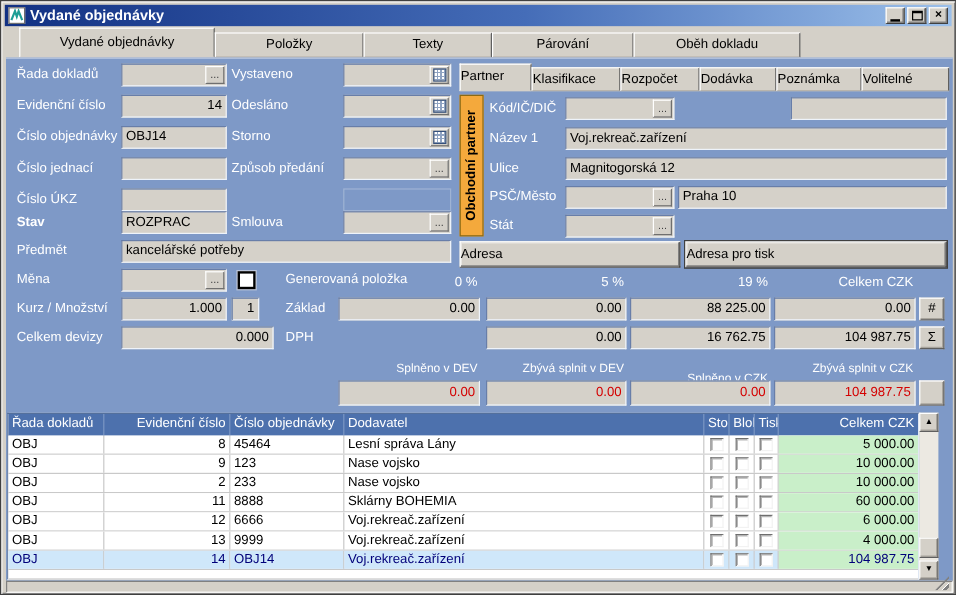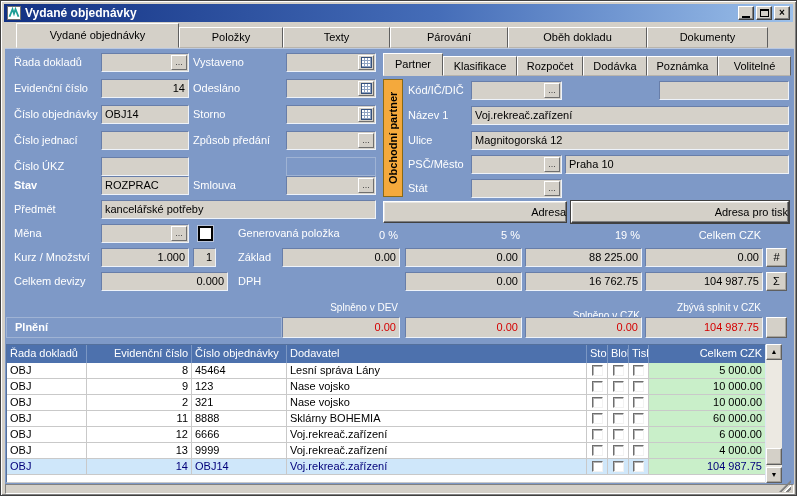--- a/index.html
+++ b/index.html
@@ -51,28 +51,28 @@
       repeating-linear-gradient(to bottom, #fff 0 2px, #8fa3c2 2px 3px);
   }
   .bluebox { position:absolute; height:19px; background:#7e99c7; border:1px solid #9fb3d4; }
   .bigcb { position:absolute; width:15px; height:15px; background:#fff; border:2px solid #000; box-shadow:0 0 0 1px #b9c4da; }
   .hdr { position:absolute; height:14px; line-height:14px; color:#fff; text-align:right; padding-right:2px; white-space:nowrap; }
   .hdr.sm { font-size:10px; }
   .btn3 { position:absolute; background:#d4d0c8; color:#000; text-align:center;
     border:1px solid; border-color:#fff #5f5f5f #5f5f5f #fff; box-shadow: inset -1px -1px 0 #a8a49c; }
   
   .ptabs { position:absolute; left:382px; top:52px; width:408px; height:23px; display:flex; align-items:flex-end; }
-  .ptab { height:20px; line-height:18px; background:#d4d0c8; text-align:center; white-space:nowrap; overflow:hidden;
+  .ptab { height:20px; line-height:18px; background:#d4d0c8; white-space:nowrap; overflow:hidden;
     border:1px solid; border-color:#ffffff #5f5f5f #b8b4ac #ffffff; }
   .ptab.active { height:23px; line-height:21px; border-bottom-color:#d4d0c8; }
   .vlabel { position:absolute; left:382px; top:78px; width:20px; height:118px;
     background:#f4a93c; border:1px solid #8a6914; color:#000; font-weight:bold;
     writing-mode:vertical-rl; transform:rotate(180deg);
     display:flex; align-items:center; justify-content:center; white-space:nowrap; }
-  .pbtn { position:absolute; height:22px; background:#d4d0c8; text-align:right; line-height:20px; color:#000;
+  .pbtn { position:absolute; height:22px; background:#d4d0c8; text-align:left; line-height:20px; color:#000;
     border:1px solid; border-color:#fff #404040 #404040 #fff; box-shadow: inset -1px -1px 0 #808080, inset 1px 1px 0 #e8e6e2; }
   .pbtn.def { outline:1px solid #404040; }
   
   .plpanel { position:absolute; left:5px; top:316px; width:276px; height:21px; background:#7e99c7; border:1px solid #9fb3d4; }
   .plpanel .lbl { left:8px; top:0; height:19px; }
   .field.red .val { color:#d40000; }
   
   .tbl { position:absolute; left:5px; top:343px; width:760px; height:139px; background:#fff;
     border:1px solid; border-color:#54709c #dfe7f2 #dfe7f2 #54709c; }
   .thead { display:flex; height:18px; background:#4d71ad; color:#fff; }
@@ -122,25 +122,24 @@
           <span class="ic-max"></span>
         </span>
       <span class="wbtn">
           <span>×</span>
         </span>
     </span>
   </div>
 
   <div class="tabstrip">
     <div class="tab active" style="width:163px">Vydané objednávky</div>
-    <div class="tab" style="width:104px">Položky</div>
+    <div class="tab" style="width:124px">Položky</div>
     <div class="tab" style="width:107px">Texty</div>
     <div class="tab" style="width:118px">Párování</div>
     <div class="tab" style="width:139px">Oběh dokladu</div>
-    <div class="tab" style="width:121px">Dokumenty</div>
   </div>
 
   <div class="content"></div>
 
   <div class="lbl" style="left:13px;top:52px">Řada dokladů</div>
   <div class="lbl" style="left:13px;top:78px">Evidenční číslo</div>
   <div class="lbl" style="left:13px;top:104px">Číslo objednávky</div>
   <div class="lbl" style="left:13px;top:130px">Číslo jednací</div>
   <div class="lbl" style="left:13px;top:156px">Číslo ÚKZ</div>
   <div class="lbl b" style="left:13px;top:175px">Stav</div>
@@ -247,26 +246,24 @@
   <div class="field" style="left:564px;top:154px;width:224px"><span class="val">Praha 10</span></div>
   <div class="field hasbtn" style="left:470px;top:178px;width:91px">
     
     <span class="mbtn">...</span>
   </div>
 
   <div class="pbtn" style="left:382px;top:200px;width:184px">Adresa</div>
   <div class="pbtn def" style="left:570px;top:200px;width:218px">Adresa pro tisk</div>
 
   <div class="hdr sm" style="left:281px;top:300px;width:118px">Splněno v DEV</div>
+  <div class="hdr sm" style="left:404px;top:300px;width:117px">Zbývá splnit v DEV</div>
   <div class="hdr sm" style="left:524px;top:308px;width:117px">Splněno v CZK</div>
   <div class="hdr sm" style="left:644px;top:300px;width:118px">Zbývá splnit v CZK</div>
 
-  <div class="plpanel">
-    <div class="lbl b">Plnění</div>
-  </div>
   <div class="field num red" style="left:281px;top:316px;width:118px;height:21px"><span class="val" style="line-height:19px">0.00</span></div>
   <div class="field num red" style="left:404px;top:316px;width:117px;height:21px"><span class="val" style="line-height:19px">0.00</span></div>
   <div class="field num red" style="left:524px;top:316px;width:117px;height:21px"><span class="val" style="line-height:19px">0.00</span></div>
   <div class="field num red" style="left:644px;top:316px;width:118px;height:21px"><span class="val" style="line-height:19px">104 987.75</span></div>
   <div class="btn3" style="left:765px;top:316px;width:21px;height:21px"></div>
 
   <div class="tbl">
     <div class="thead">
       <div class="th c1">Řada dokladů</div>
       <div class="th c2 num">Evidenční číslo</div>
@@ -306,21 +303,21 @@
             <span class="cb"></span>
           </div>
           <div class="td c7 cbc">
             <span class="cb"></span>
           </div>
           <div class="td c8 num green">10 000.00</div>
         </div>
         <div class="trow">
           <div class="td c1">OBJ</div>
           <div class="td c2 num">2</div>
-          <div class="td c3">321</div>
+          <div class="td c3">233</div>
           <div class="td c4">Nase vojsko</div>
           <div class="td c5 cbc">
             <span class="cb"></span>
           </div>
           <div class="td c6 cbc">
             <span class="cb"></span>
           </div>
           <div class="td c7 cbc">
             <span class="cb"></span>
           </div>

